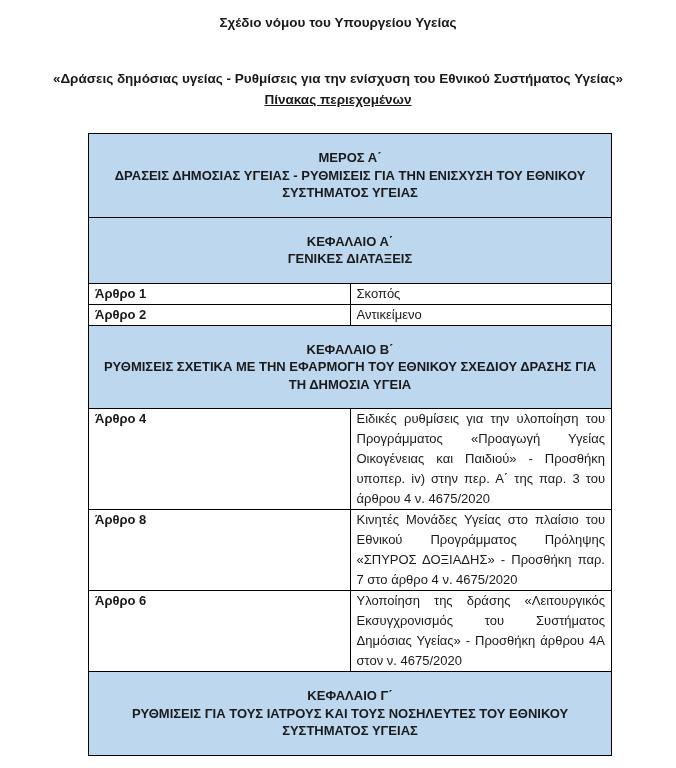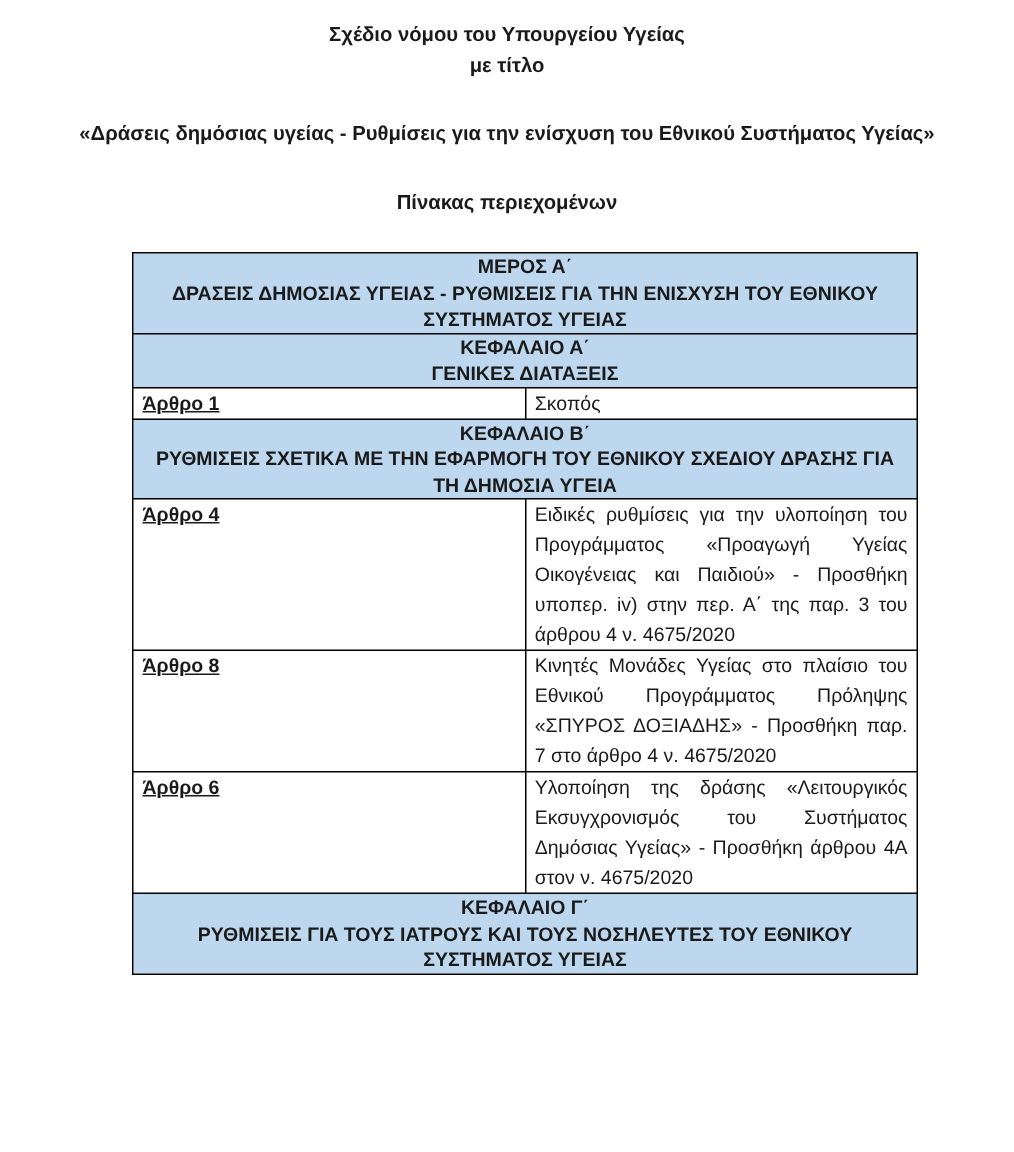--- a/index.html
+++ b/index.html
@@ -24,67 +24,65 @@
     padding-top: 12px;
   }
   .title-block p {
     margin: 0;
     text-align: center;
     font-weight: bold;
     font-size: 13.5px;
     line-height: 21px;
   }
   p.law-title {
-    margin-top: 24px;
+    margin-top: 35px;
     font-size: 13.5px;
   }
   p.toc-heading {
-    margin-top: 25px;
+    text-decoration: underline;
   }
   table.toc {
     margin: 23px 0 0 88px;
     width: 524px;
     border-collapse: collapse;
     table-layout: fixed;
   }
   table.toc td {
     border: 1px solid #000000;
     font-size: 13px;
     vertical-align: top;
   }
   tr.section-row td {
     background: #BDD7EE;
     text-align: center;
     font-weight: bold;
     line-height: 17.5px;
-    padding: 0 12px;
+    padding: 15px 12px;
   }
   tr.article-row td {
     line-height: 20px;
     padding: 0 6px;
   }
   td.article-number-cell {
     width: 66px;
     font-weight: bold;
     padding-left: 4px;
-    text-decoration: underline;
   }
   td.article-description-cell {
     text-align: justify;
     padding: 0 7px;
   }
 </style>
 </head>
 <body>
 
 <div class="page">
 
   <div class="title-block">
     <p>Σχέδιο νόμου του Υπουργείου Υγείας</p>
-    <p>με τίτλο</p>
     <p class="law-title">«Δράσεις δημόσιας υγείας - Ρυθμίσεις για την ενίσχυση του Εθνικού Συστήματος Υγείας»</p>
     <p class="toc-heading">Πίνακας περιεχομένων</p>
   </div>
 
   <table class="toc">
     <tbody id="toc-body">
         <tr class="section-row">
           <td colspan="2">
             <div>ΜΕΡΟΣ Α΄</div>
             <div>ΔΡΑΣΕΙΣ ΔΗΜΟΣΙΑΣ ΥΓΕΙΑΣ - ΡΥΘΜΙΣΕΙΣ ΓΙΑ ΤΗΝ ΕΝΙΣΧΥΣΗ ΤΟΥ ΕΘΝΙΚΟΥ ΣΥΣΤΗΜΑΤΟΣ ΥΓΕΙΑΣ</div>
@@ -92,20 +90,24 @@
         </tr>
         <tr class="section-row">
           <td colspan="2">
             <div>ΚΕΦΑΛΑΙΟ Α΄</div>
             <div>ΓΕΝΙΚΕΣ ΔΙΑΤΑΞΕΙΣ</div>
           </td>
         </tr>
         <tr class="article-row">
           <td class="article-number-cell">Άρθρο 1</td>
           <td class="article-description-cell">Σκοπός</td>
+        </tr>
+        <tr class="article-row">
+          <td class="article-number-cell">Άρθρο 2</td>
+          <td class="article-description-cell">Αντικείμενο</td>
         </tr>
         <tr class="section-row">
           <td colspan="2">
             <div>ΚΕΦΑΛΑΙΟ Β΄</div>
             <div>ΡΥΘΜΙΣΕΙΣ ΣΧΕΤΙΚΑ ΜΕ ΤΗΝ ΕΦΑΡΜΟΓΗ ΤΟΥ ΕΘΝΙΚΟΥ ΣΧΕΔΙΟΥ ΔΡΑΣΗΣ ΓΙΑ ΤΗ ΔΗΜΟΣΙΑ ΥΓΕΙΑ</div>
           </td>
         </tr>
         <tr class="article-row">
           <td class="article-number-cell">Άρθρο 4</td>
           <td class="article-description-cell">Ειδικές ρυθμίσεις για την υλοποίηση του Προγράμματος «Προαγωγή Υγείας Οικογένειας και Παιδιού» - Προσθήκη υποπερ. iv) στην περ. Α΄ της παρ. 3 του άρθρου 4 ν. 4675/2020</td>

